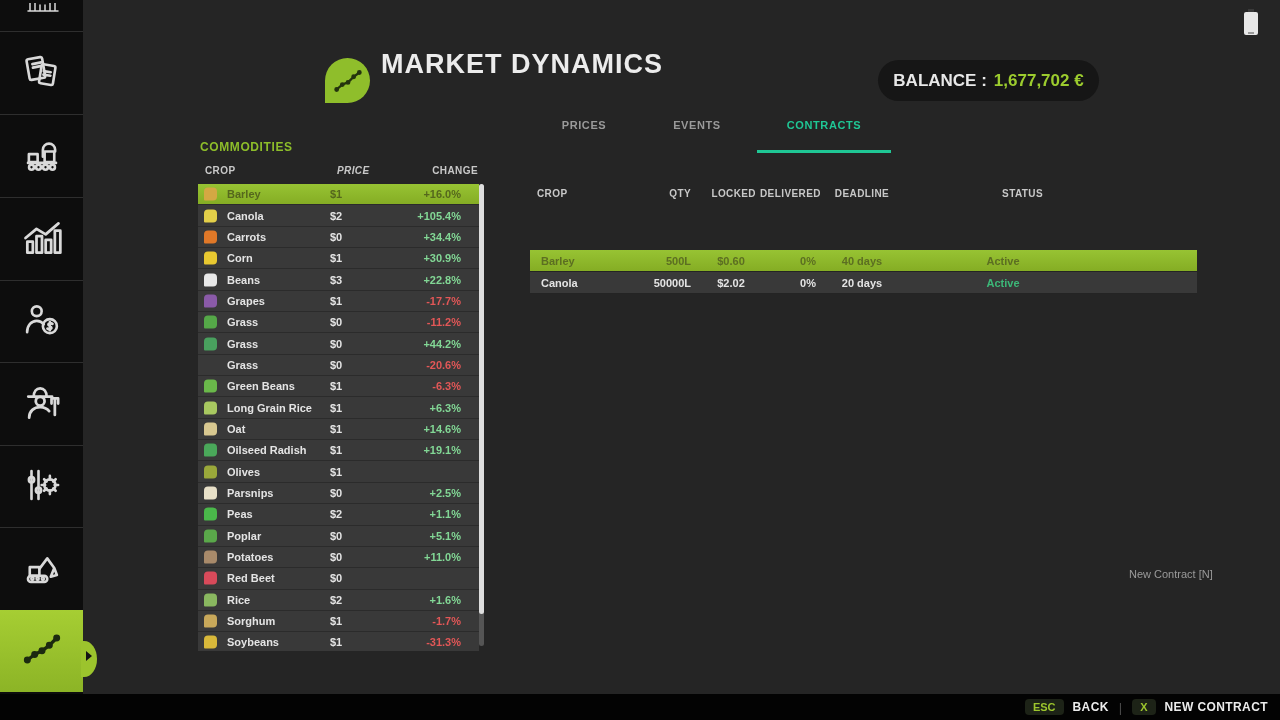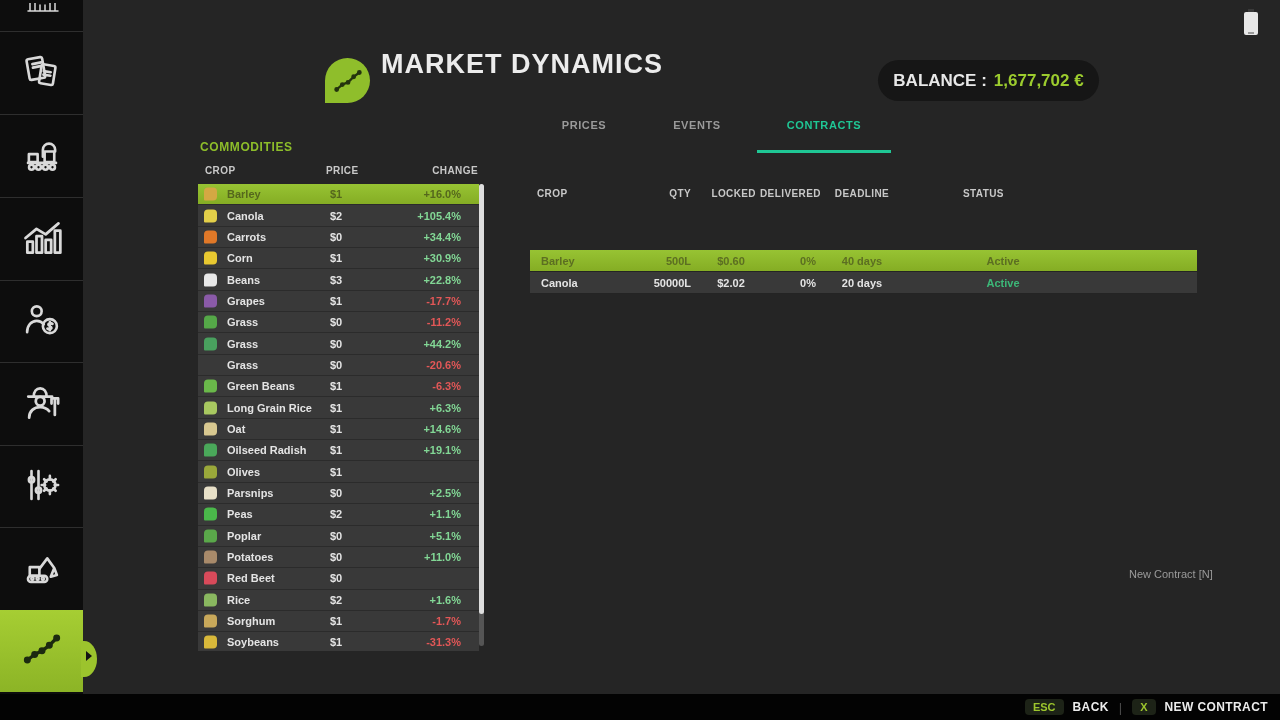--- a/index.html
+++ b/index.html
@@ -59,21 +59,21 @@
   .cscroll{position:absolute;left:479px;top:184px;width:5px;height:462px;background:#555;border-radius:3px;}
   .cscroll .thumb{position:absolute;left:0;top:0;width:5px;height:430px;background:#dedede;border-radius:3px;}
 
   
   .khead span{position:absolute;top:188px;font-size:10px;font-weight:bold;color:#c8c8c8;letter-spacing:0.4px;}
   .kh-crop{left:537px;}
   .kh-qty{left:646px;width:45px;text-align:right;}
   .kh-locked{left:706px;width:50px;text-align:right;}
   .kh-del{left:760px;width:56px;text-align:right;}
   .kh-dead{left:830px;width:64px;text-align:center;}
-  .kh-status{left:963px;width:80px;text-align:left;}
+  .kh-status{left:963px;width:80px;text-align:right;}
   .kbody{position:absolute;left:530px;top:250px;width:667px;}
   .krow{position:relative;width:667px;height:21px;background:#393939;border-bottom:1px solid #242424;cursor:pointer;}
   .krow.sel{background:linear-gradient(#97c333,#85ad24);}
   .krow span{position:absolute;top:50%;transform:translateY(-50%);font-size:11px;font-weight:bold;color:#e4e4e4;}
   .krow.sel span{color:#5c6e22;}
   .cc-crop{left:11px;}
   .cc-qty{left:96px;width:65px;text-align:right;}
   .cc-locked{left:176px;width:50px;text-align:center;}
   .cc-del{left:230px;width:56px;text-align:right;}
   .cc-dead{left:300px;width:64px;text-align:center;}
@@ -214,21 +214,21 @@
 
   <div class="battery"></div>
 
   <div class="tab" style="left:584px;">PRICES</div>
   <div class="tab" style="left:697px;">EVENTS</div>
   <div class="tab active" style="left:824px;">CONTRACTS</div>
   <div class="tab-underline"></div>
 
   <div class="commodities-title">COMMODITIES</div>
   <div class="chead" style="left:205px;">CROP</div>
-  <div class="chead" style="left:326px;">PRICE</div>
+  <div class="chead" style="left:337px;font-style:italic;">PRICE</div>
   <div class="chead" style="left:432px;width:46px;text-align:right;">CHANGE</div>
   <div class="clist">
       <div class="crow sel">
         <span class="cicon" style="background: rgb(212, 168, 67);"></span>
         <span class="cname">Barley</span>
         <span class="cprice">$1</span>
         <span class="cchange up">+16.0%</span>
       </div>
       <div class="crow">
         <span class="cicon" style="background: rgb(227, 207, 73);"></span>

